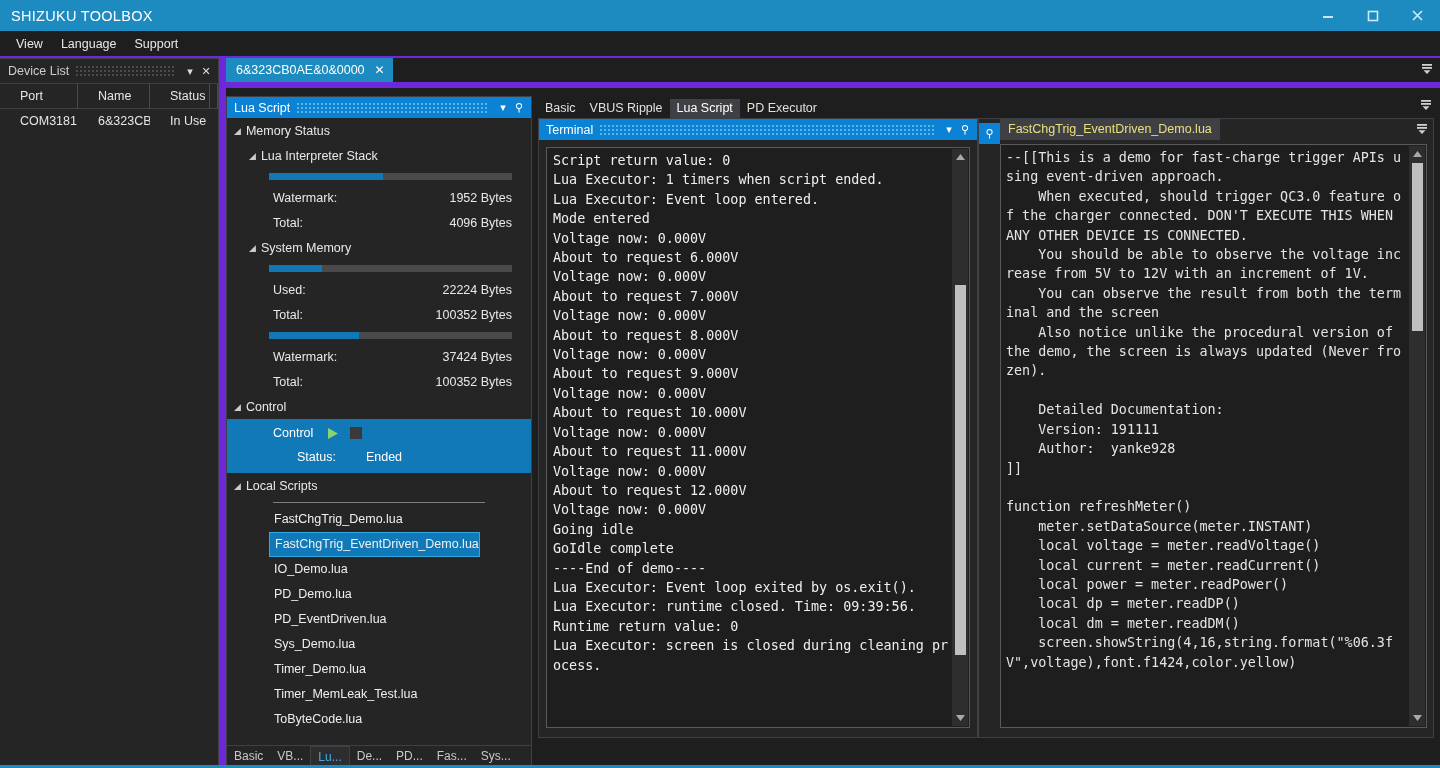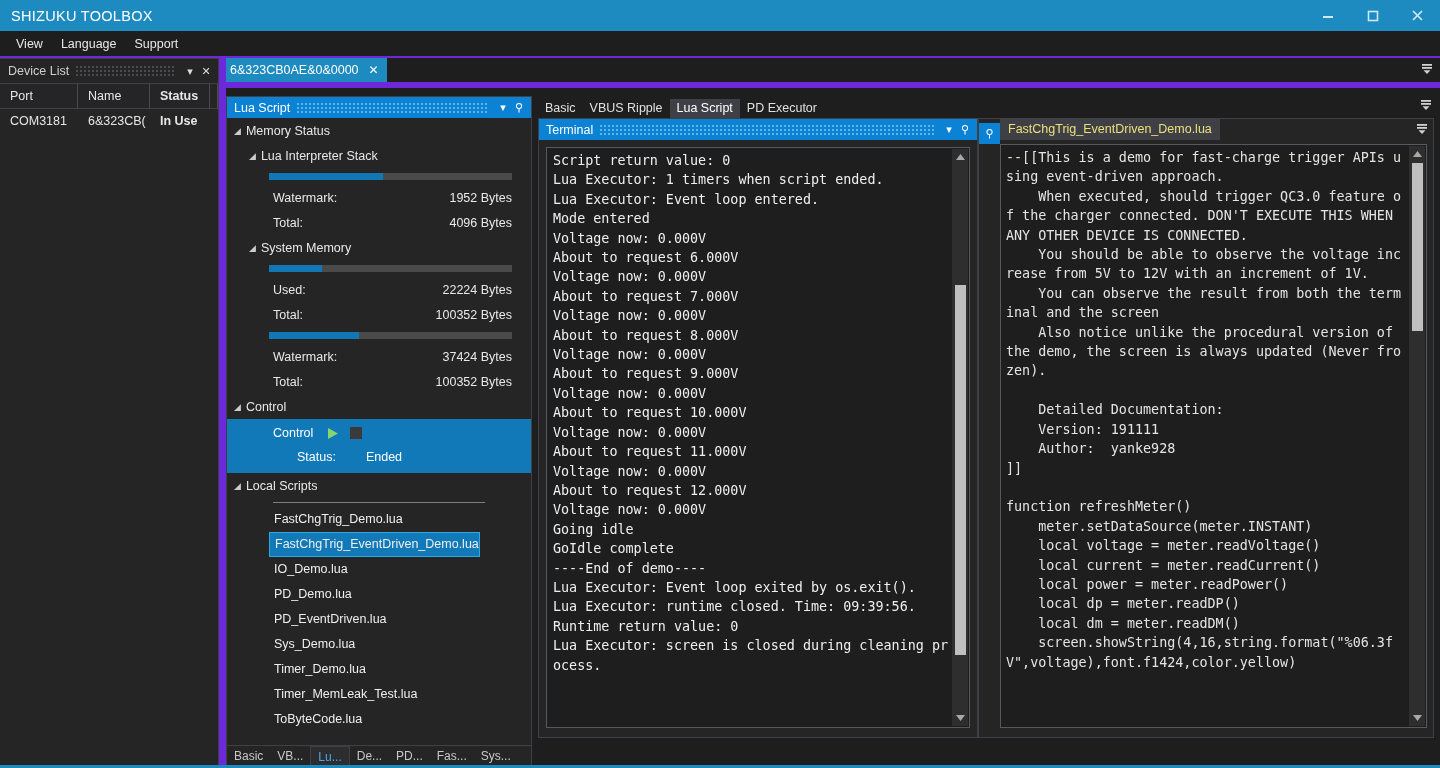--- a/index.html
+++ b/index.html
@@ -51,37 +51,37 @@
   .grip {
     flex: 1; height: 10px; margin: 0 6px;
     background-image: radial-gradient(#4a4a50 0.8px, transparent 0.9px);
     background-size: 4px 4px; background-position: 0 3px;
   }
   .phicon { color: #dcdcdc; width: 16px; text-align: center; font-size: 11px; cursor: default; }
   .devtable { border-top: 1px solid #3f3f46; }
   .devrow { display: flex; height: 25px; align-items: center; }
   .devrow.header { border-bottom: 1px solid #3f3f46; }
   .devcell {
-    color: #e6e6e6; font-size: 12.5px; padding-left: 10px;
+    color: #e6e6e6; font-size: 12.5px; padding-left: 20px;
     height: 25px; line-height: 25px; overflow: hidden; white-space: nowrap;
   }
   .devrow.header .devcell { border-right: 1px solid #4a4a50; }
   .c-port { width: 78px; }
   .c-name { width: 72px; }
-  .c-status { width: 60px; font-weight: bold; }
+  .c-status { width: 60px; }
   .c-tail { width: 8px; border-right: 1px solid #4a4a50; height: 25px; }
 
   
   .docstrip {
     position: absolute; left: 226px; top: 58px; width: 1214px; height: 24px;
     background: #1e1e1e; display: flex; align-items: flex-end;
   }
   .doctab {
     height: 24px; background: #1e8bc0; color: #ffffff; font-size: 12.5px;
-    display: flex; align-items: center; padding: 0 8px 0 4px; gap: 10px;
+    display: flex; align-items: center; padding: 0 8px 0 10px; gap: 10px;
   }
   .doctab .x { font-size: 12px; color: #ffffff; }
   .docstrip-overflow {
     position: absolute; right: 6px; bottom: 3px; color: #d0d0d0;
   }
 
   
   .docarea {
     position: absolute; left: 226px; top: 82px; width: 1214px; height: 686px;
     background: #1e1e1e; border-top: 6px solid #6d28d9;

